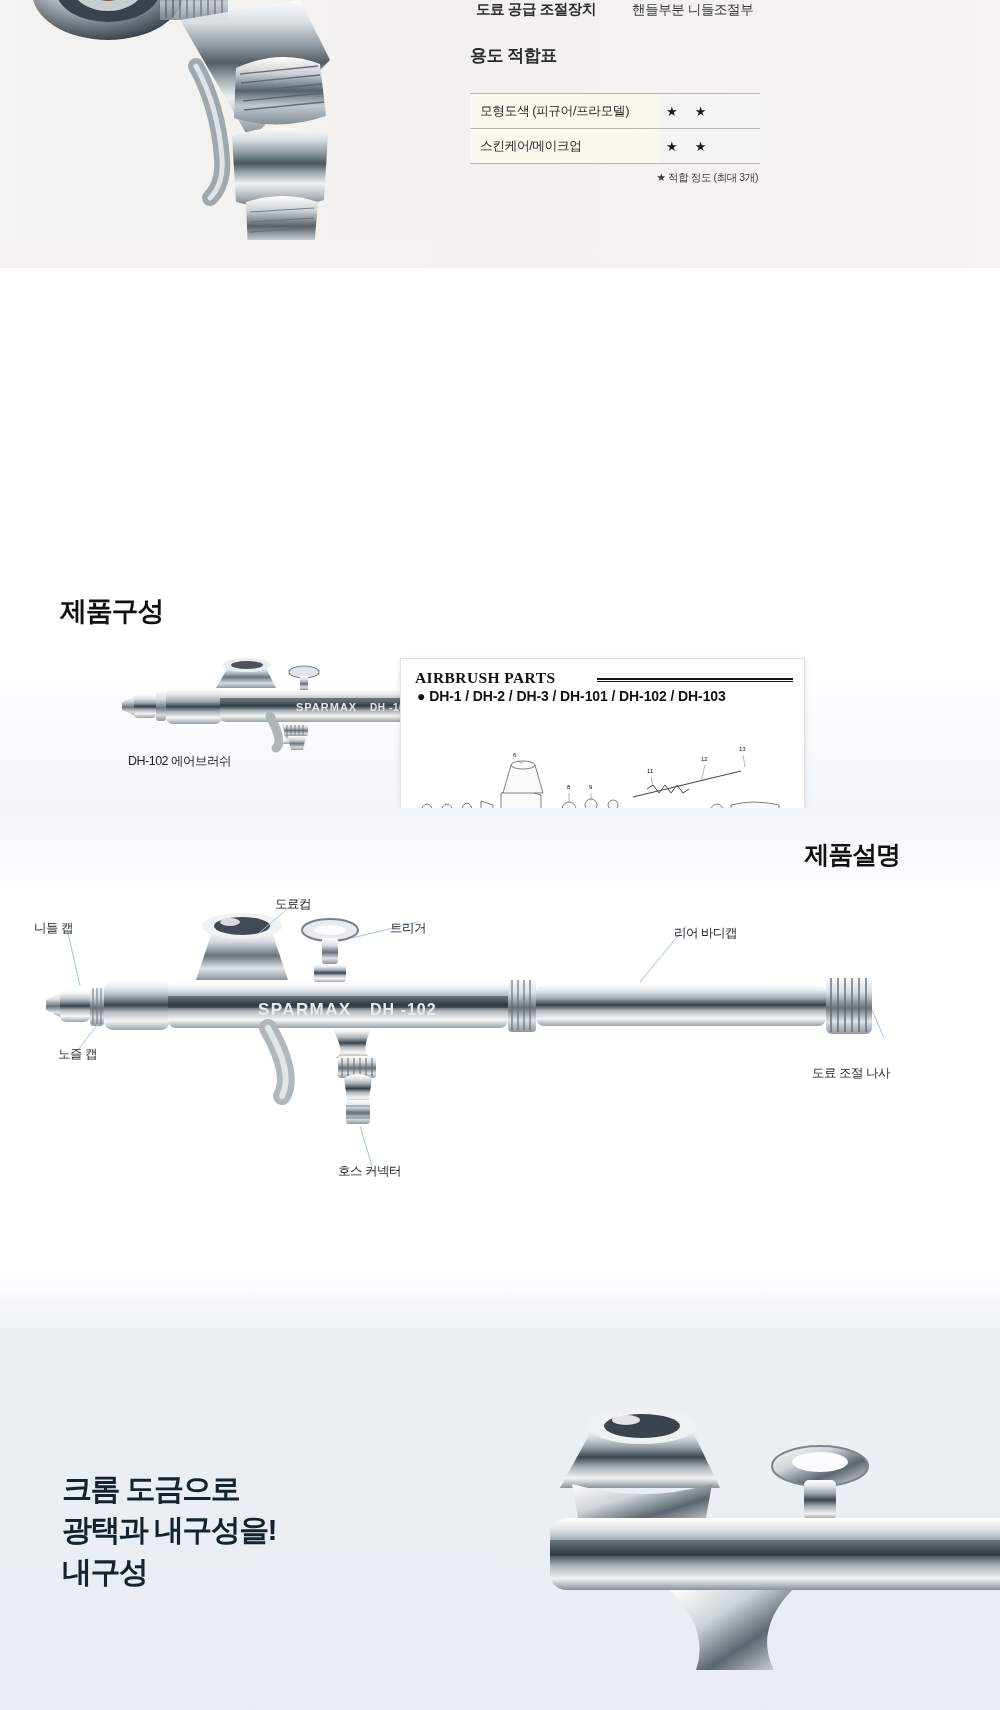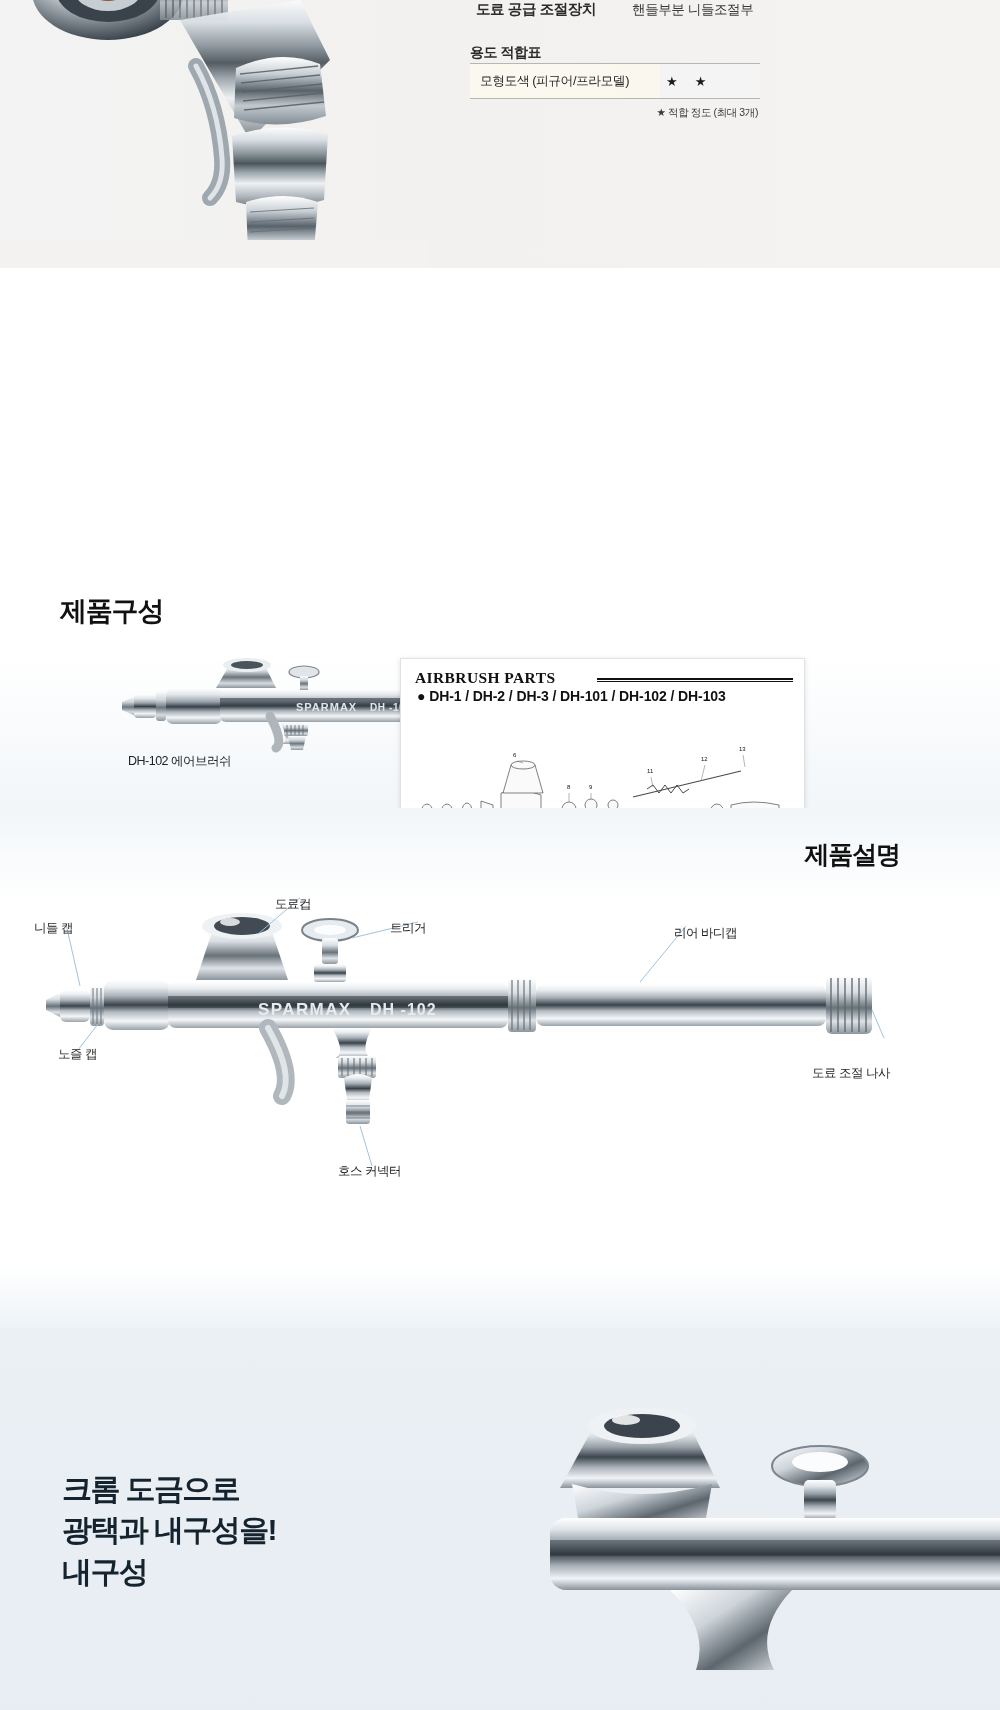--- a/index.html
+++ b/index.html
@@ -26,22 +26,22 @@
   .spec-line {
     position: absolute; left: 476px; top: 0px;
     display: flex; align-items: baseline; gap: 36px;
     font-size: 14.5px; color: #2b2b2b; letter-spacing: -0.4px;
   }
   .spec-line .spec-key { font-weight: 600; }
   .spec-line .spec-val { font-size: 13.5px; color: #3a3a3a; }
 
   .suit-wrap { position: absolute; left: 470px; top: 44px; width: 290px; }
   .suit-title {
-    font-size: 14px; font-weight: 600; color: #2b2b2b;
-    letter-spacing: -0.5px; margin-bottom: 1px;
+    font-size: 17px; font-weight: 600; color: #2b2b2b;
+    letter-spacing: -0.5px; margin-bottom: 26px;
   }
   table.suit { width: 290px; border-collapse: collapse; }
   table.suit tr { height: 35px; }
   table.suit td { border-top: 1px solid #b9b6b1; vertical-align: middle; }
   table.suit tr:last-child td { border-bottom: 1px solid #b9b6b1; }
   table.suit td.lbl {
     font-size: 12.8px; color: #262626; padding-left: 10px;
     letter-spacing: -0.5px; white-space: nowrap;
     background: linear-gradient(90deg,#fbf8f0 0%, #faf7ef 100%);
     width: 190px;
@@ -223,20 +223,24 @@
       <span class="spec-key">도료 공급 조절장치</span>
       <span class="spec-val">핸들부분 니들조절부</span>
     </div>
 
     <div class="suit-wrap">
       <div class="suit-title">용도 적합표</div>
       <table class="suit">
         <tbody id="suit-body">
             <tr>
               <td class="lbl">모형도색 (피규어/프라모델)</td>
+              <td class="strs"><span class="star">★</span><span class="star">★</span></td>
+            </tr>
+            <tr>
+              <td class="lbl">스킨케어/메이크업</td>
               <td class="strs"><span class="star">★</span><span class="star">★</span></td>
             </tr>
           </tbody>
       </table>
       <div class="suit-note">★ 적합 정도 (최대 3개)</div>
     </div>
   </section>
 
   <section class="sec-parts">
     <div class="h-parts">제품구성</div>

